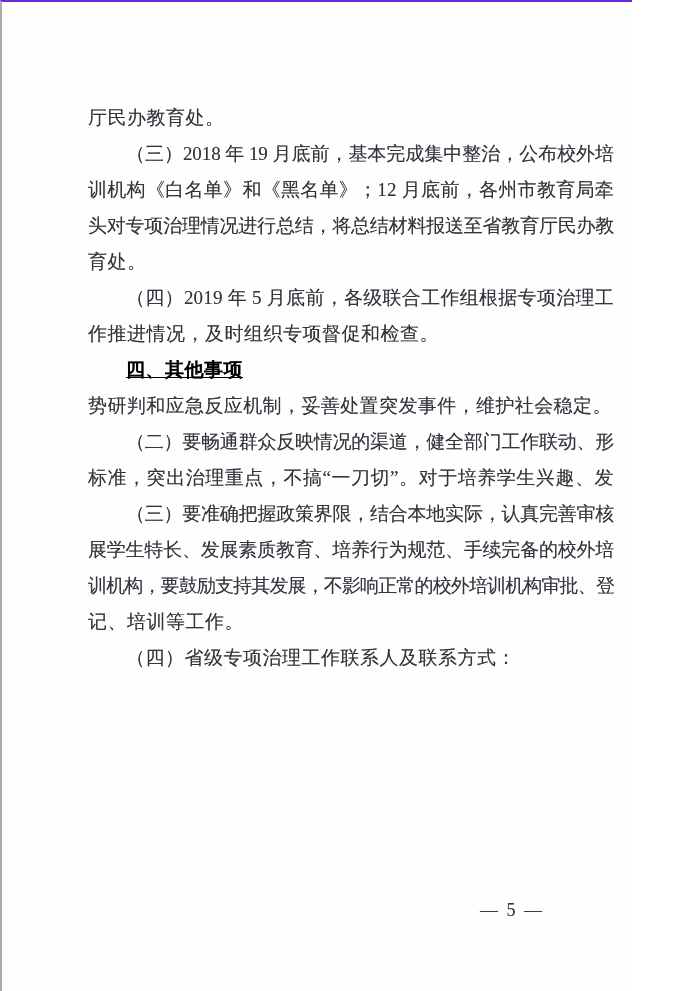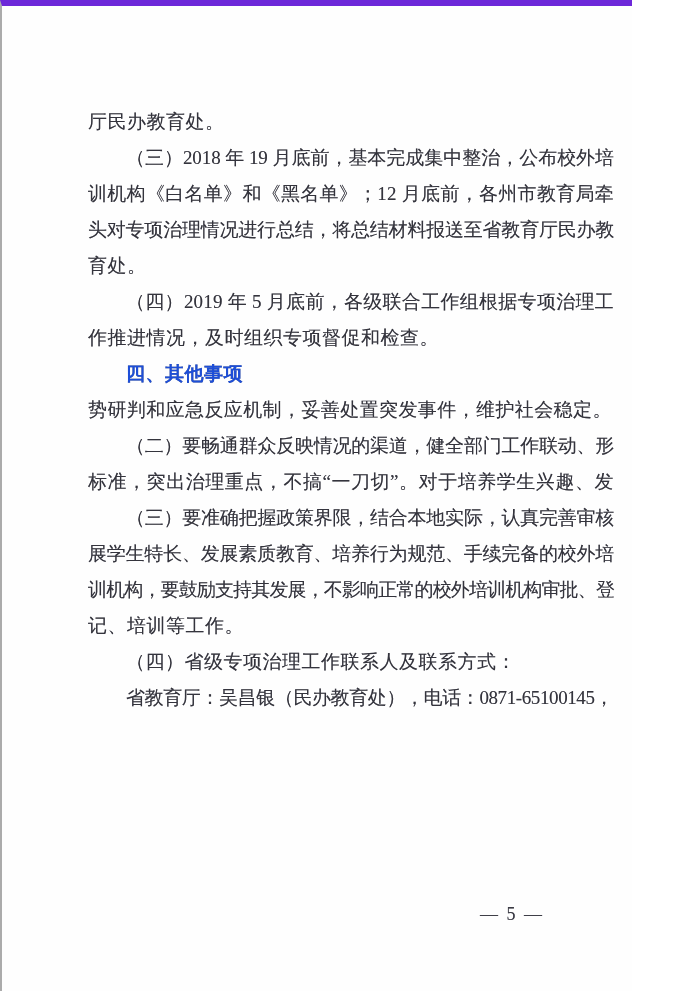--- a/index.html
+++ b/index.html
@@ -6,21 +6,21 @@
     margin: 0;
     padding: 0;
     background: #ffffff;
   }
   .page {
     position: relative;
     width: 632px;
     height: 991px;
     box-sizing: border-box;
     background: #fefefe;
-    border-top: 6px solid #6d28d9;
+    border-top: 2px solid #6d28d9;
     border-left: 2px solid #ababab;
     overflow: hidden;
     font-family: "Liberation Serif", "DejaVu Serif", serif;
   }
   .text-block {
     position: absolute;
     left: 86px;
     top: 98px;
     width: 526px;
     font-size: 19px;
@@ -41,22 +41,23 @@
   .text-line.just {
     text-align: justify;
     text-align-last: justify;
     text-justify: inter-character;
   }
   .text-line.first {
     text-indent: 2em;
   }
   .text-line.heading {
     font-weight: bold;
-    color: #1d4ed8;
+    color: #000000;
     text-shadow: 0 0 0.6px rgba(20, 20, 28, 0.55);
+    text-decoration: underline;
   }
   .page-number {
     position: absolute;
     top: 890px;
     right: 88px;
     font-size: 18px;
     line-height: 36px;
     letter-spacing: 2px;
     color: #3a3a44;
     text-shadow: 0 0 0.5px rgba(52, 52, 62, 0.45);
@@ -90,18 +91,15 @@
       <div class="paragraph">
         <div class="text-line just">标准，突出治理重点，不搞“一刀切”。对于培养学生兴趣、发</div>
         <div class="text-line first just" style="letter-spacing: -0.3px;">（三）要准确把握政策界限，结合本地实际，认真完善审核</div>
         <div class="text-line just" style="letter-spacing: -0.3px;">展学生特长、发展素质教育、培养行为规范、手续完备的校外培</div>
         <div class="text-line just" style="letter-spacing: -0.9px;">训机构，要鼓励支持其发展，不影响正常的校外培训机构审批、登</div>
         <div class="text-line">记、培训等工作。</div>
       </div>
       <div class="paragraph">
         <div class="text-line first">（四）省级专项治理工作联系人及联系方式：</div>
       </div>
-      <div class="paragraph">
-        <div class="text-line first" style="letter-spacing: -0.4px;">省教育厅：吴昌银（民办教育处），电话：0871-65100145，</div>
-      </div>
     </div>
   <div class="page-number">— 5 —</div>
 </div>
 
 </body></html>

